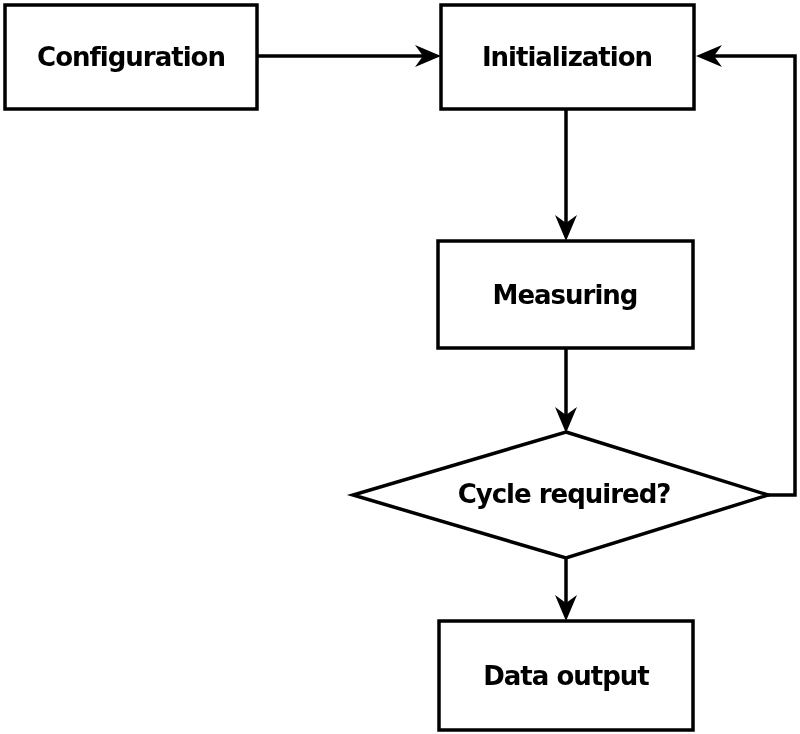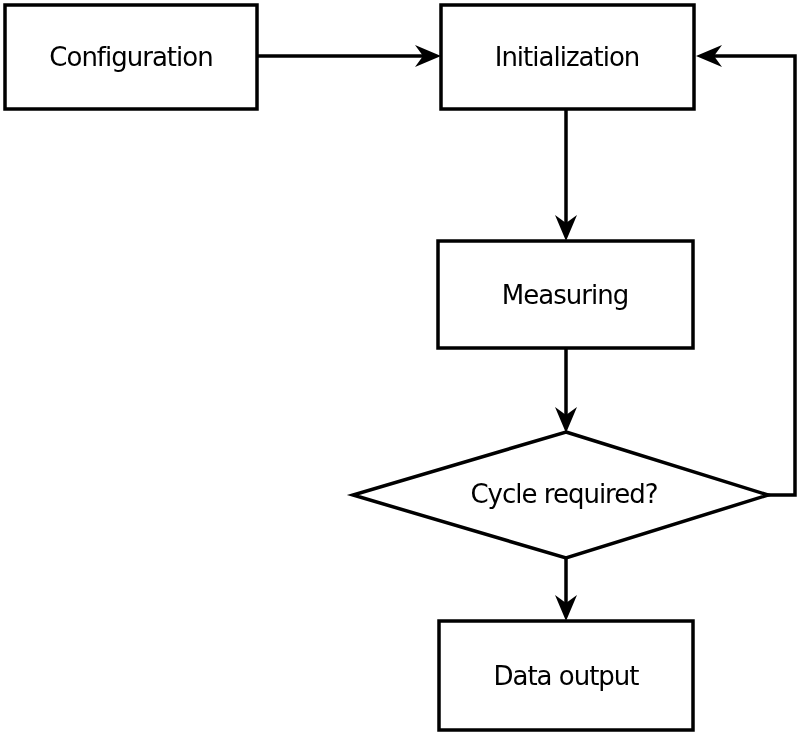--- a/index.html
+++ b/index.html
@@ -6,20 +6,21 @@
     margin: 0;
     padding: 0;
     background: #ffffff;
   }
   .stage {
     position: relative;
     width: 800px;
     height: 734px;
     background: #ffffff;
     overflow: hidden;
+    font-weight: bold;
   }
   svg.flowchart {
     display: block;
     width: 800px;
     height: 734px;
   }
   .node-shape {
     fill: #ffffff;
     stroke: #000000;
     stroke-width: 3.5;

